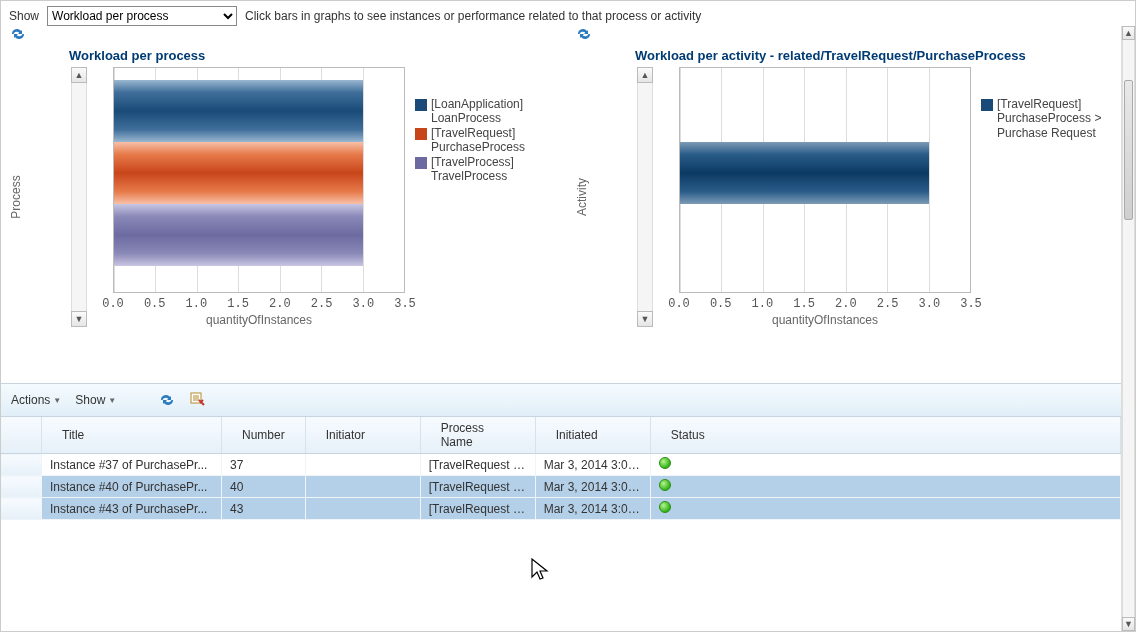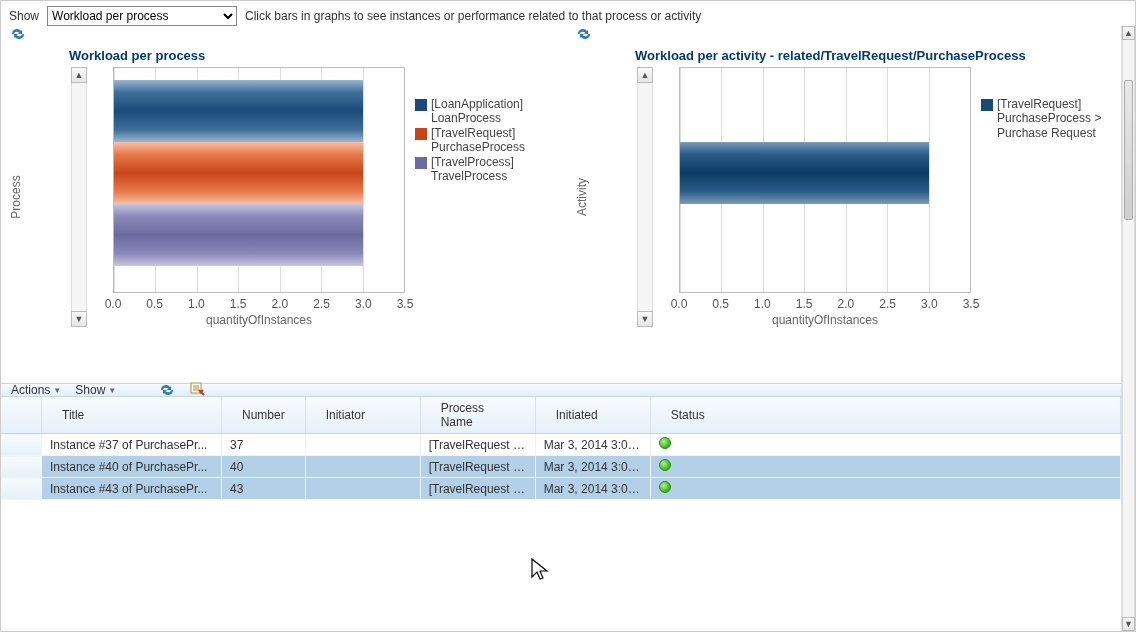--- a/index.html
+++ b/index.html
@@ -31,32 +31,32 @@
 
   .plot-wrap { flex: 1 1 auto; display:flex; flex-direction:column; }
   .plot { flex: 1 1 auto; position: relative; border: 1px solid #bbb; background:#fff; overflow:hidden; }
   .grid-v { position:absolute; top:0; bottom:0; width:0; border-left:1px solid #ddd; }
   .bar { position:absolute; left:0; height:60px; }
   .bar.blue { background: linear-gradient(#9ab7d0,#3f6e9a 20%,#1a4b78 50%,#3f6e9a 80%,#9ab7d0); }
   .bar.orange { background: linear-gradient(#f8c0a8,#e77a4a 20%,#c8451a 50%,#e77a4a 80%,#f8c0a8); }
   .bar.purple { background: linear-gradient(#c8c6e2,#8b89b8 20%,#6c6aa0 50%,#8b89b8 80%,#c8c6e2); }
   .bar.darkblue { background: linear-gradient(#7d9bb5,#2a5c89 20%,#0b3a63 50%,#2a5c89 80%,#7d9bb5); }
   .xaxis { height: 34px; position: relative; }
-  .xtick { position:absolute; top:4px; transform:translateX(-50%); color:#555; font-size:12px; }
+  .xtick { position:absolute; top:4px; transform:translateX(-50%); color:#555; font-size:12px;font-family:Liberation Mono, monospace; }
   .xlab { text-align:center; color:#666; font-size:12px; margin-top: 2px; }
   .legend { width: 140px; padding: 30px 4px 0 10px; font-size:12px; color:#444; line-height: 1.2; }
   .legend-row { display:flex; gap:4px; margin-bottom:0;justify-content:center; }
   .legend-swatch { width:12px; height:12px; margin-top:2px; flex:none; }
   .legend-swatch.blue { background:#1a4b78; }
   .legend-swatch.orange { background:#c8451a; }
   .legend-swatch.purple { background:#6c6aa0; }
 
   .spacer-mid { height: 56px; }
 
-  .grid-toolbar { height: 14px; border-top: 1px solid #c8d5df; border-bottom: 1px solid #c8d5df; background: linear-gradient(#f5fbff,#e1eef7); display:flex; align-items:center; gap: 14px; padding: 0 10px; }
+  .grid-toolbar { height: 34px; border-top: 1px solid #c8d5df; border-bottom: 1px solid #c8d5df; background: linear-gradient(#f5fbff,#e1eef7); display:flex; align-items:center; gap: 14px; padding: 0 10px; }
   .grid-toolbar .btn { color:#333; display:flex; align-items:center; gap:3px; cursor:pointer; }
   .tri { font-size:8px; color:#666; }
 
   .table { width: 100%; border-collapse: collapse; }
   .table thead th { text-align:left; font-weight:normal; color:#333; background: linear-gradient(#f7fbff,#e6f0f8); border-bottom:1px solid #c8d5df; border-right:1px solid #d7e3ec; padding: 4px 20px; height: 22px; }
   .table tbody td { padding: 3px 8px; border-right:1px solid #eef4f8; border-bottom:1px solid #eef4f8; height: 20px; white-space: nowrap; overflow:hidden; text-overflow:ellipsis; max-width: 0; }
   .table tbody tr.alt { background:#b4d0e8; }
   .rowhead { width:18px; background: linear-gradient(#f7fbff,#e6f0f8); border-right:1px solid #c8d5df; }
   .status-dot { width:12px; height:12px; border-radius:50%; background: radial-gradient(circle at 35% 35%, #b4f58a, #33b31a 70%); display:inline-block; border:1px solid #2c8f15; }
 

